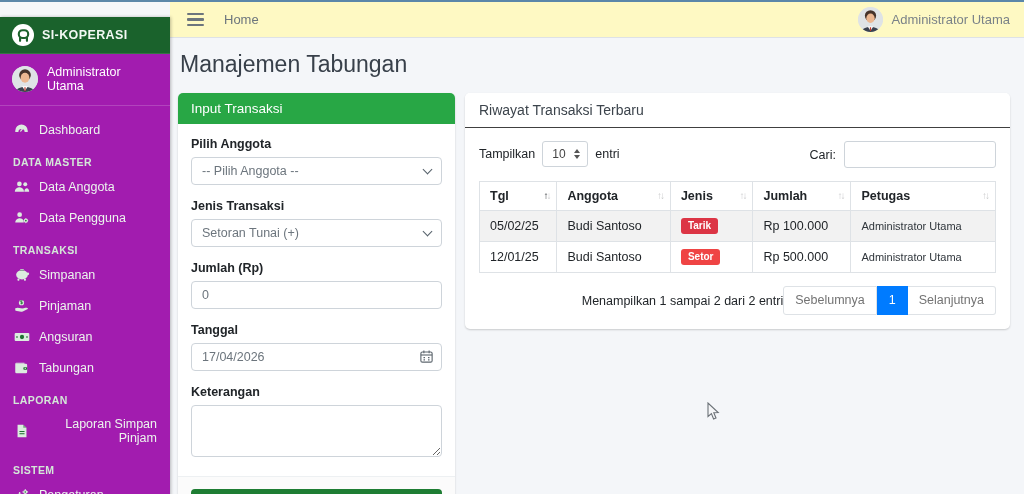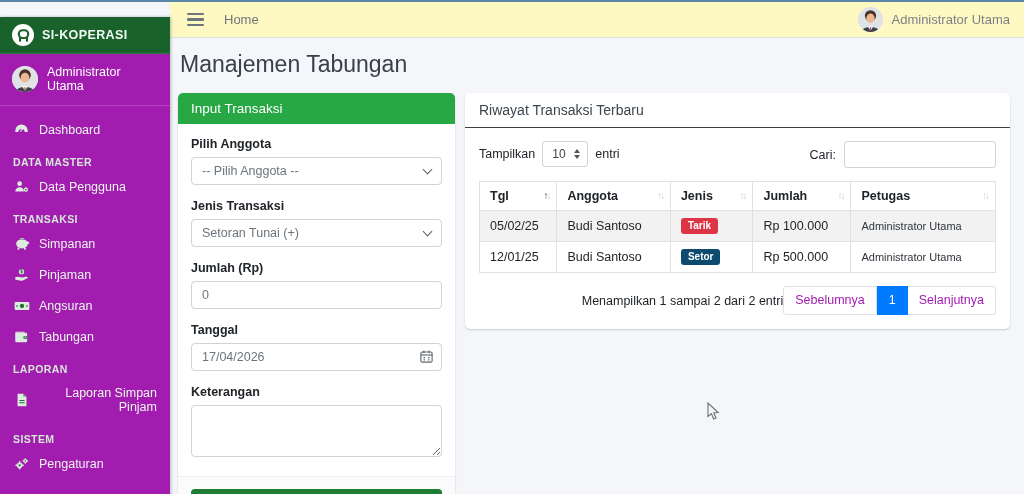--- a/index.html
+++ b/index.html
@@ -73,26 +73,26 @@
   table.data th, table.data td { border:1px solid #dee2e6; padding:7px 10px; text-align:left; vertical-align:middle; }
   table.data th { font-weight:bold; font-size:12.5px; cursor:pointer; position:relative; padding-right:24px; }
   .sort-icons { position:absolute; right:7px; top:8px; font-size:10px; letter-spacing:-2px; color:#212529; }
   .sort-icons .a, .sort-icons .d { opacity:.25; }
   th.sorted .a { opacity:.95; }
   tr.stripe td { background:#f2f2f2; }
   td.num { text-align:right; }
   td.small-txt { font-size:11px; color:#30363c; }
   .badge { display:inline-block; color:#fff; font-size:10px; font-weight:bold; padding:3px 7px; border-radius:3px; line-height:1; }
   .badge-tarik { background:#dc3545; }
-  .badge-setor { background:#0c4a6e;text-align:right; }
+  .badge-setor { background:#ef4444;text-align:right; }
 
   .table-footer { display:flex; align-items:center; justify-content:flex-end; margin-top:13px; }
   .info-text { font-size:12.5px; color:#212529; }
   .pagination { display:flex; }
-  .page-btn { border:1px solid #dee2e6; background:#fff; color:#a21caf; font-size:12.5px; padding:6px 11px; cursor:pointer; line-height:1.2; }
+  .page-btn { border:1px solid #dee2e6; background:#fff; color:#737373; font-size:12.5px; padding:6px 11px; cursor:pointer; line-height:1.2; }
   .page-btn.prev { border-radius:3px 0 0 3px; }
   .page-btn.next { border-radius:0 3px 3px 0; border-left:none; }
   .page-btn.current { background:#007bff; border-color:#007bff; color:#fff; cursor:default; }
 
   .mouse-cursor { position:absolute; left:707px; top:402px; z-index:70; pointer-events:none; }
 </style>
 </head>
 <body>
 
 <div class="top-strip"></div>
@@ -131,20 +131,31 @@
           <svg width="15" height="13" viewBox="0 0 24 20">
             <path d="M12,2 A10,10 0 0 0 2,12 l0,2 5,0 a5,5 0 0 1 10,0 l5,0 0,-2 A10,10 0 0 0 12,2 Z"></path>
             <rect x="11" y="8" width="2" height="6" rx="1" transform="rotate(40 12 11)"></rect>
           </svg>
         </span>
       <span>Dashboard</span>
     </a>
 
     <div class="nav-header">DATA MASTER</div>
 
+    <a class="nav-link">
+      <span class="nav-icon">
+          <svg width="16" height="13" viewBox="0 0 24 20">
+            <circle cx="8" cy="6" r="3.6"></circle>
+            <circle cx="17" cy="6.5" r="3"></circle>
+            <path d="M1,18 C1,12.5 6,11 8,11 C10,11 15,12.5 15,18 Z"></path>
+            <path d="M15.5,18 C15.7,13.5 19,12 20.5,13 C22.5,14 23,16 23,18 Z"></path>
+          </svg>
+        </span>
+      <span>Data Anggota</span>
+    </a>
     <a class="nav-link">
       <span class="nav-icon">
           <svg width="15" height="13" viewBox="0 0 24 20">
             <circle cx="9" cy="5.5" r="3.8"></circle>
             <path d="M2,18 C2,12.5 7,11 9,11 C11,11 15,12 15.6,16.5 L15.6,18 Z"></path>
             <circle cx="19" cy="15" r="3.4"></circle>
             <circle cx="19" cy="15" r="1.3" fill="#1f7032"></circle>
             <path d="M19,10.6 l1,1.8 -2,0 Z"></path>
             <path d="M19,19.4 l1,-1.8 -2,0 Z"></path>
             <path d="M14.8,15 l1.8,-1 0,2 Z"></path>

